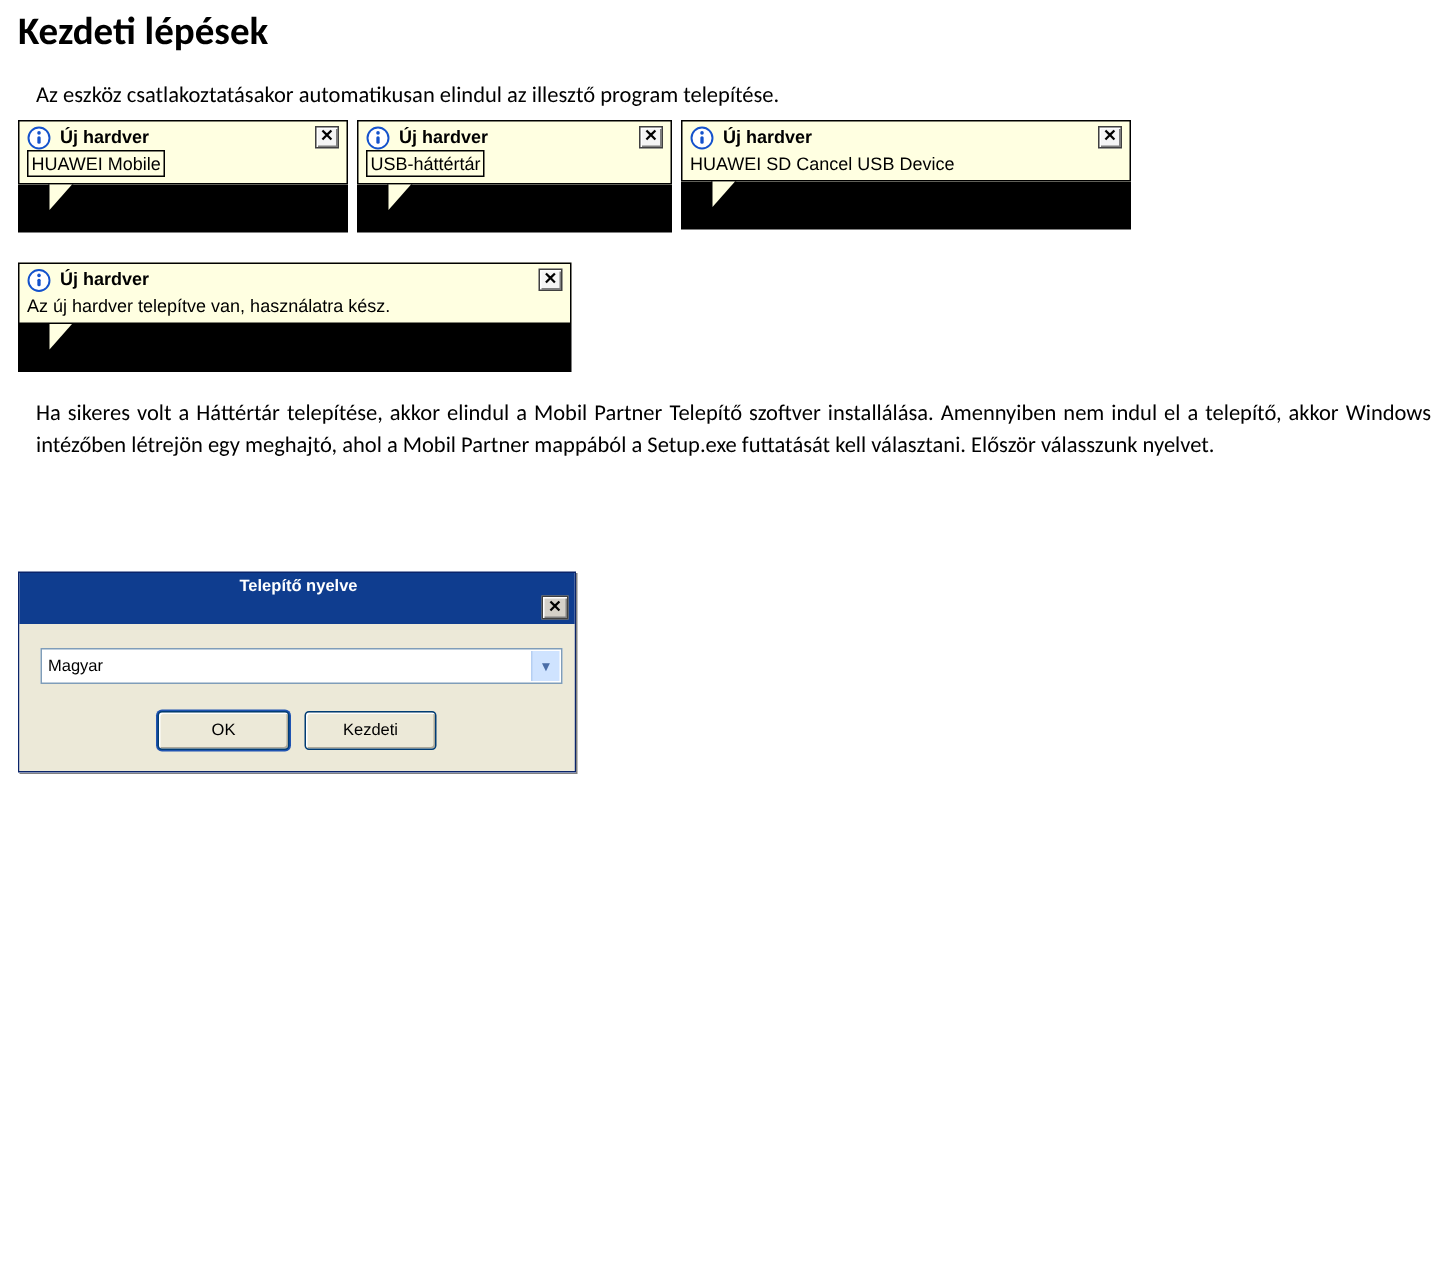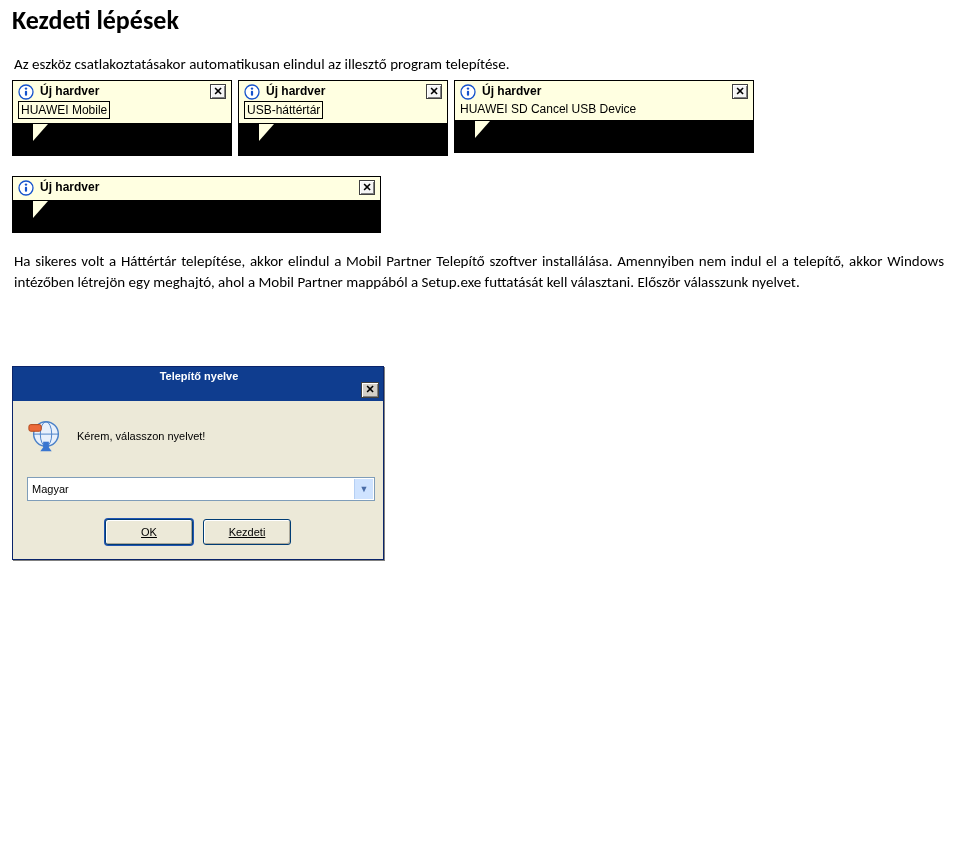--- a/index.html
+++ b/index.html
@@ -18,21 +18,21 @@
     font-weight: bold;
     margin: 0 0 18px 0;
   }
   h2 {
     font-size: 17px;
     font-weight: bold;
     text-decoration: underline;
     margin: 0 0 2px 0;
   }
   .para {
-    margin: 0 0 6px 2px;
+    margin: 0 0 6px 12px;
     line-height: 1.35;
   }
   .justify {
     text-align: justify;
   }
   .notif-row {
     display: flex;
     gap: 6px;
     margin-bottom: 2px;
   }
@@ -189,21 +189,20 @@
     display: flex;
     align-items: center;
     justify-content: center;
     color: #4a6da7;
     font-size: 9px;
   }
   .btn-row {
     display: flex;
     justify-content: center;
     gap: 10px;
-    text-decoration: underline;
   }
   .winbtn {
     min-width: 86px;
     height: 24px;
     background: #ece9d8;
     border: 1px solid #003c74;
     border-radius: 3px;
     display: flex;
     align-items: center;
     justify-content: center;
@@ -292,51 +291,41 @@
     <div class="balloon">
       <div class="title-row">
         <svg class="info-icon" viewBox="0 0 16 16">
           <circle cx="8" cy="8" r="7" fill="#fff" stroke="#1452cc" stroke-width="1.3"></circle>
           <circle cx="8" cy="4.6" r="1.2" fill="#1452cc"></circle>
           <rect x="6.9" y="6.8" width="2.2" height="5" rx="1" fill="#1452cc"></rect>
         </svg>
         <span>Új hardver</span>
         <span class="closebox">✕</span>
       </div>
+      <div class="body">Az új hardver telepítve van, használatra kész.</div>
     </div>
     <div class="black-bar">
         <div class="speech-tail-outer">
           <div class="speech-tail-inner"></div>
         </div>
       </div>
   </div>
 
   <div style="height:18px"></div>
 
   <p class="para justify" style="max-width:930px">Ha sikeres volt a Háttértár telepítése, akkor elindul a Mobil Partner Telepítő szoftver installálása. Amennyiben nem indul el a telepítő, akkor Windows intézőben létrejön egy meghajtó, ahol a Mobil Partner mappából a Setup.exe futtatását kell választani. Először válasszunk nyelvet.</p>
 
   <div style="height:60px"></div>
 
   <div class="dialog">
     <div class="titlebar">
       <span>Telepítő nyelve</span>
       <span class="tclose">✕</span>
     </div>
     <div class="client">
-      <div class="dlg-row1">
-        <svg class="dlg-icon" viewBox="0 0 40 40">
-          <circle cx="20" cy="18" r="13" fill="#e8f0fb" stroke="#4a80c8" stroke-width="1.5"></circle>
-          <ellipse cx="20" cy="18" rx="6" ry="13" fill="none" stroke="#4a80c8" stroke-width="1"></ellipse>
-          <line x1="7" y1="18" x2="33" y2="18" stroke="#4a80c8" stroke-width="1"></line>
-          <polygon points="20,28 14,36 26,36" fill="#3a76d0"></polygon>
-          <rect x="17" y="26" width="6" height="6" fill="#3a76d0"></rect>
-          <rect x="2" y="8" width="13" height="7" rx="2" fill="#ec6a3a" stroke="#b04616"></rect>
-        </svg>
-        <span>Kérem, válasszon nyelvet!</span>
-      </div>
       <div class="combo">
         <span>Magyar</span>
         <span class="arrow">▼</span>
       </div>
       <div class="btn-row">
         <div class="winbtn default">OK</div>
         <div class="winbtn">Kezdeti</div>
       </div>
     </div>
   </div>

